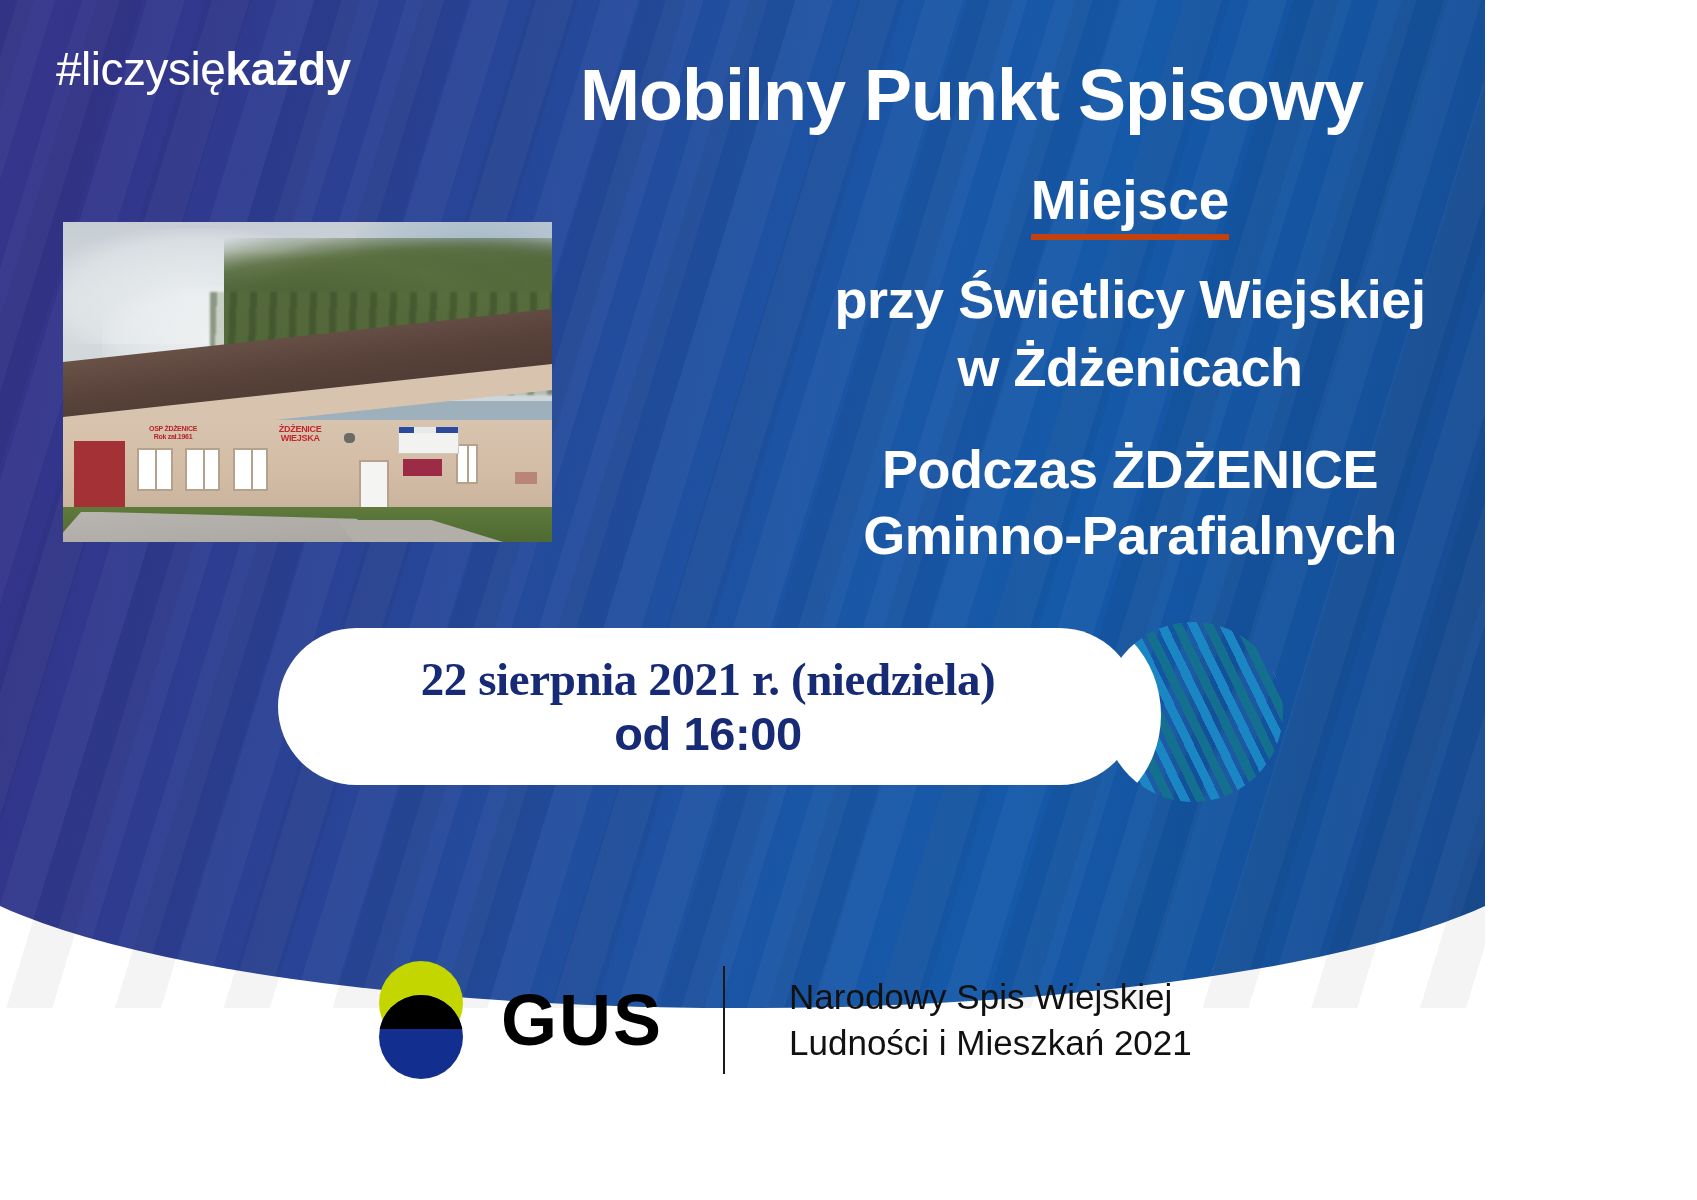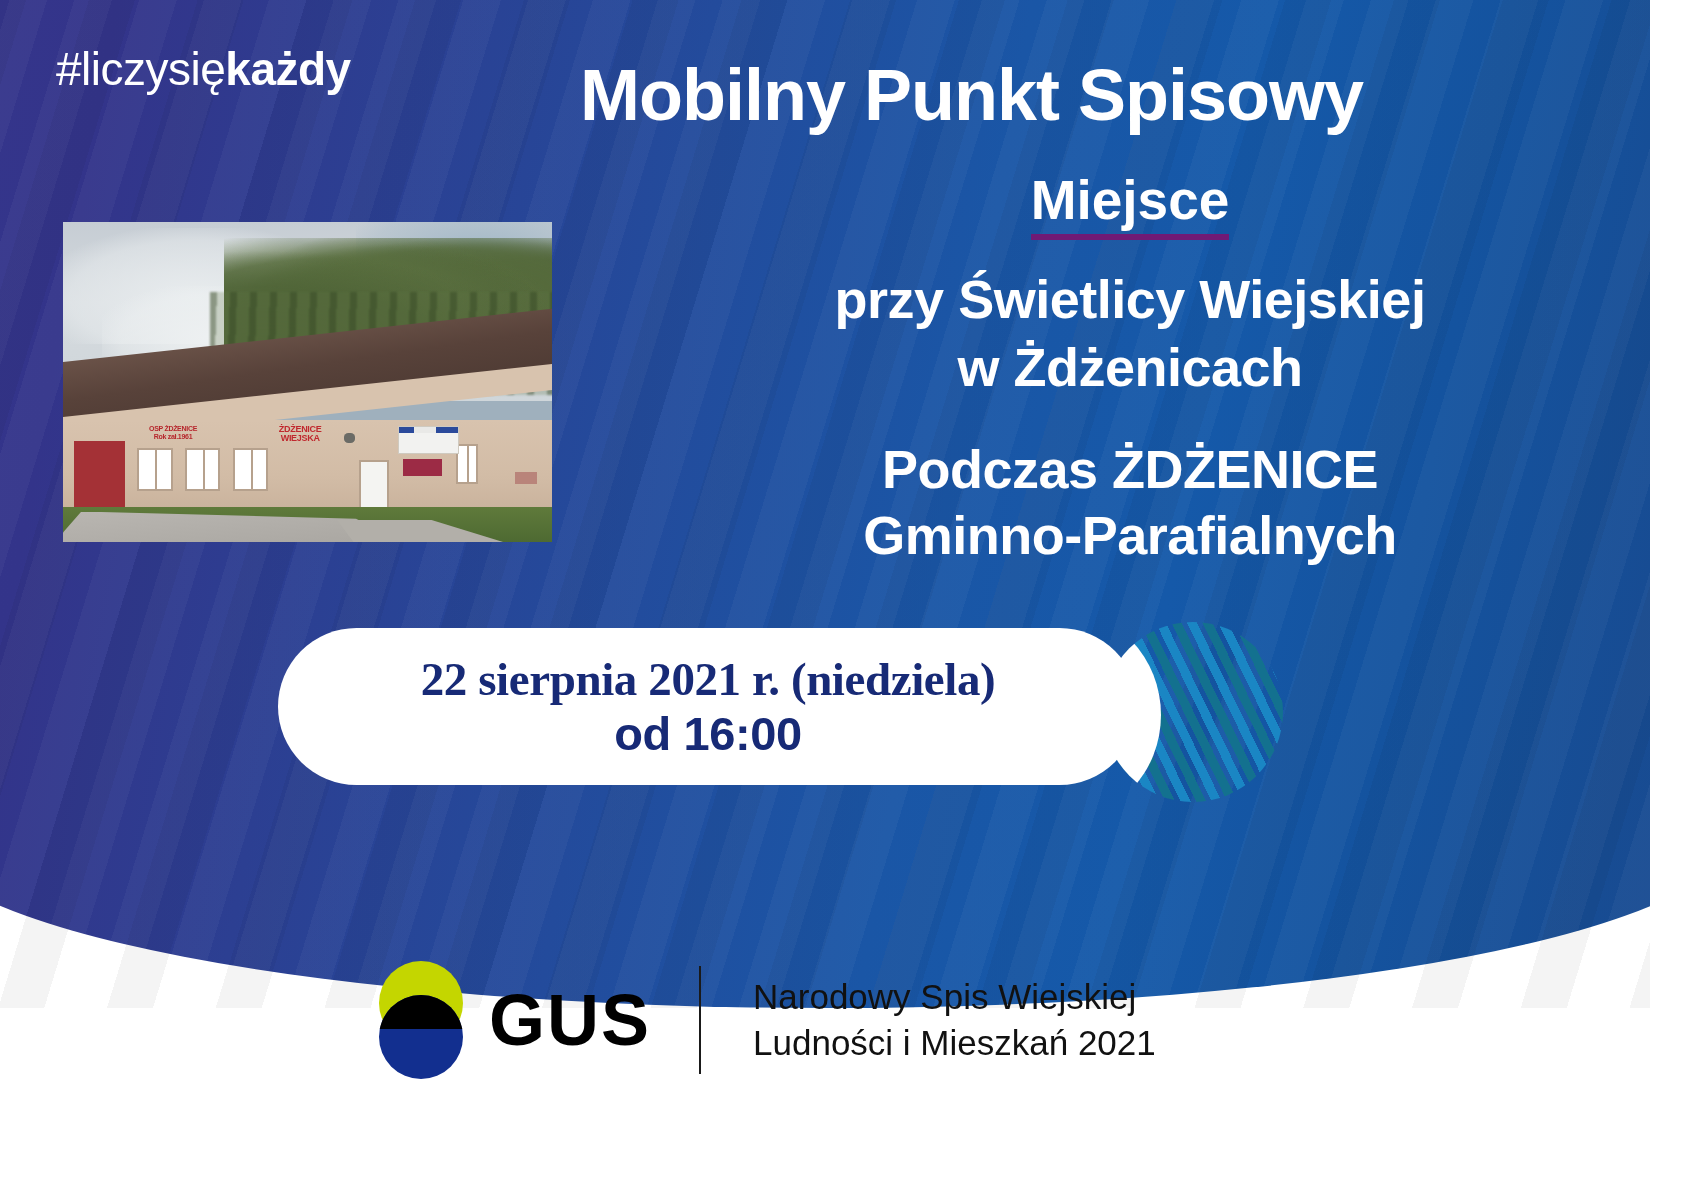--- a/index.html
+++ b/index.html
@@ -6,21 +6,21 @@
     margin: 0;
     padding: 0;
     background: #ffffff;
   }
   body {
     font-family: "Liberation Sans", sans-serif;
   }
 
   .poster {
     position: relative;
-    width: 1650px;
+    width: 1485px;
     height: 1200px;
     overflow: hidden;
     background: #ffffff;
   }
 
   
   .blue-panel {
     position: absolute;
     left: -5%;
     top: -2px;
@@ -248,21 +248,21 @@
     top: 170px;
     width: 1060px;
     text-align: center;
   }
   .subtitle {
     display: inline-block;
     color: #ffffff;
     font-size: 55px;
     font-weight: 700;
     line-height: 1.1;
-    border-bottom: 6px solid #701a75;
+    border-bottom: 6px solid #c2410c;
     padding-bottom: 3px;
   }
   .place {
     position: absolute;
     left: 600px;
     top: 266px;
     width: 1060px;
     text-align: center;
     color: #ffffff;
     font-size: 54px;
@@ -342,21 +342,21 @@
 
   
   .footer {
     position: absolute;
     left: 375px;
     top: 940px;
     width: 900px;
     height: 160px;
     display: flex;
     align-items: center;
-    gap: 22px;
+    gap: 34px;
   }
   .gus-mark {
     position: relative;
     width: 96px;
     height: 118px;
     flex: 0 0 auto;
   }
   .gus-mark .c-lime {
     position: absolute;
     left: 4px; top: 0;

